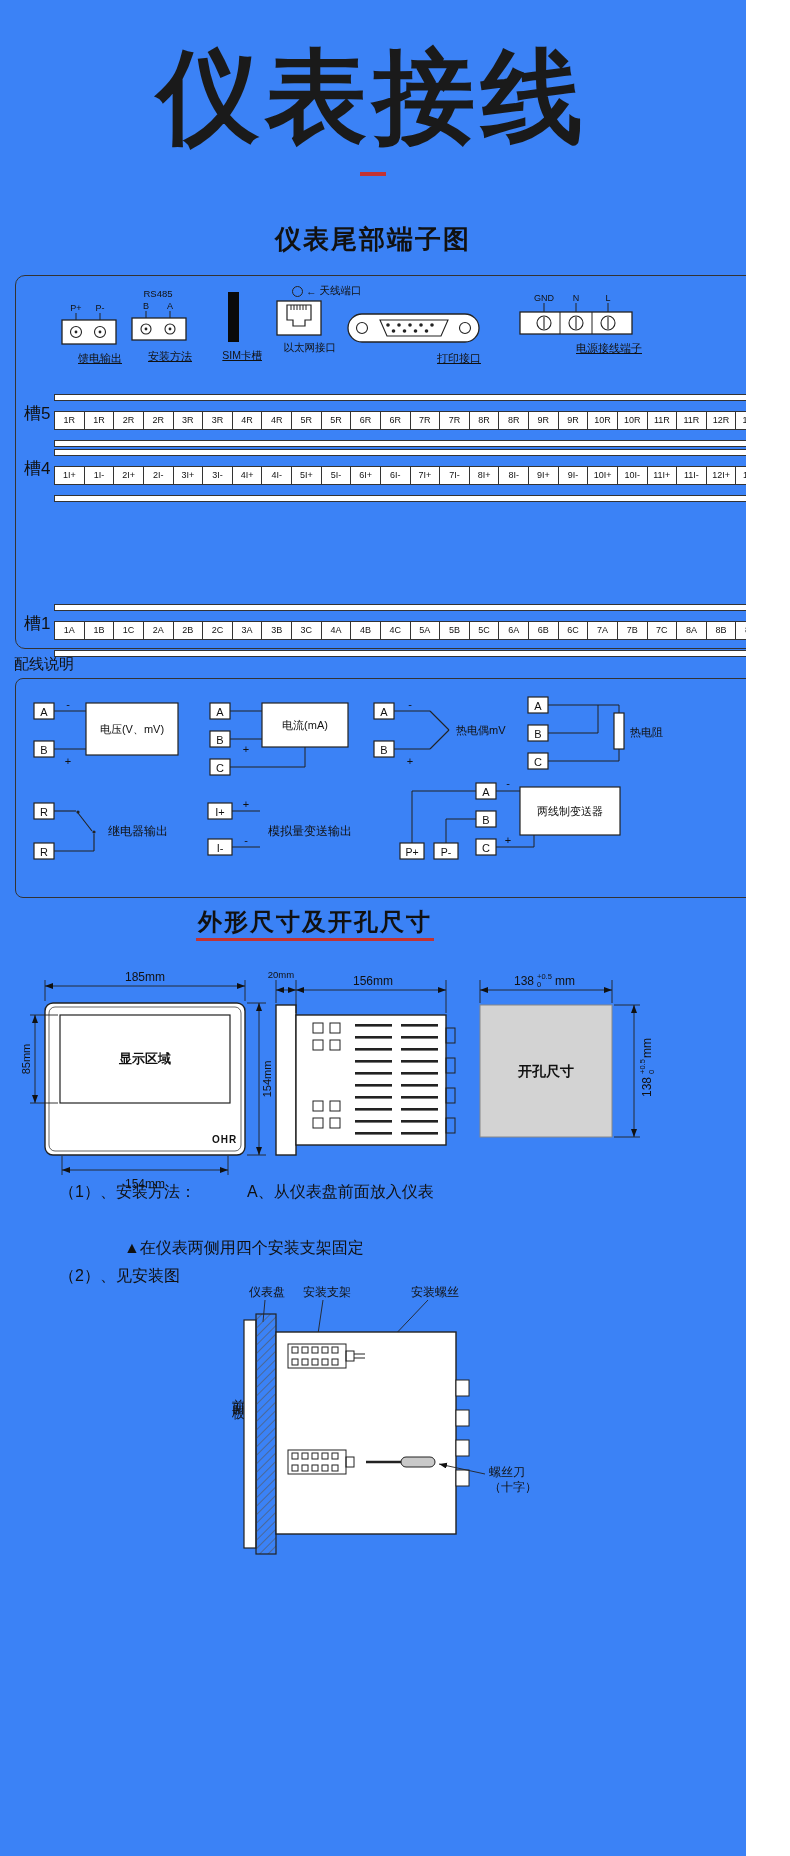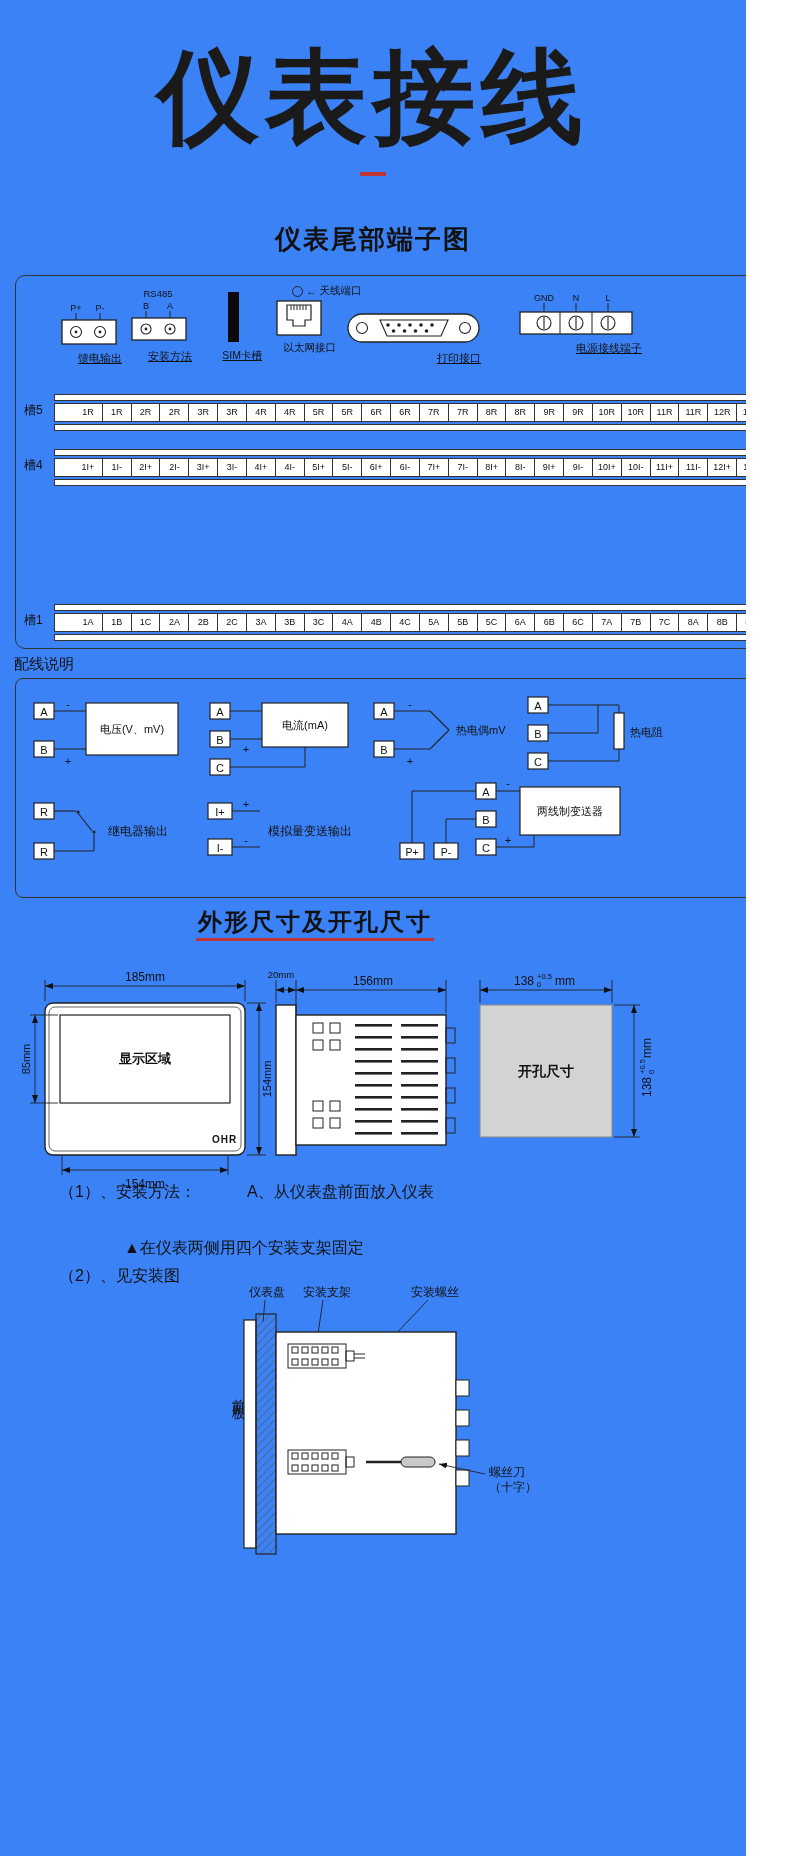--- a/index.html
+++ b/index.html
@@ -11,24 +11,24 @@
               letter-spacing:6px;color:#1a1a1a;}
   .red-dash{left:50%;top:172px;width:26px;height:4px;background:#c23333;transform:translateX(-50%);}
   .sec-title{left:0;top:222px;width:100%;text-align:center;font-size:26px;font-weight:700;letter-spacing:2px;}
   .term-box{left:15px;top:275px;width:758px;height:372px;border:1.5px solid #333;border-radius:10px;}
   .conn{position:absolute;text-align:right;text-decoration:underline;}
   .conn-label{font-size:11px;margin-top:1px;white-space:nowrap;}
   .ant-row{position:absolute;left:26px;top:0;display:flex;align-items:center;gap:3px;font-size:10.5px;white-space:nowrap;}
   .ant-circle{width:9px;height:9px;border:1.5px solid #222;border-radius:50%;display:inline-block;}
   .strip{position:absolute;left:38px;width:712px;}
   .rail{height:5px;border:1px solid #333;background:#fff;}
-  .cellrow{display:flex;border:1px solid #333;height:17px;margin:2px 0;background:#fff;padding-left:19px;}
+  .cellrow{display:flex;border:1px solid #333;height:17px;margin:10px 0;background:#fff;}
   .cell{flex:1;text-align:center;font-size:9px;line-height:17px;border-left:1px solid #333;overflow:hidden;white-space:nowrap;}
   .cell:first-child{border-left:none;}
-  .slot-label{position:absolute;left:8px;font-size:12px;}
+  .slot-label{position:absolute;left:8px;font-size:17px;}
   .wiring-note{left:14px;top:655px;font-size:15px;}
   .wire-box{left:15px;top:678px;width:758px;height:218px;border:1.2px solid #333;border-radius:8px;}
   .dims-title{left:190px;top:906px;width:250px;text-align:center;font-size:24px;font-weight:600;letter-spacing:2px;}
   .red-underline{left:196px;top:938px;width:238px;height:3px;background:#c23333;}
   .install-text{font-size:16px;white-space:nowrap;margin-left:29px;}
   .vtext{writing-mode:vertical-rl;font-size:13px;letter-spacing:4px;}
 </style>
 </head>
 <body>
 

